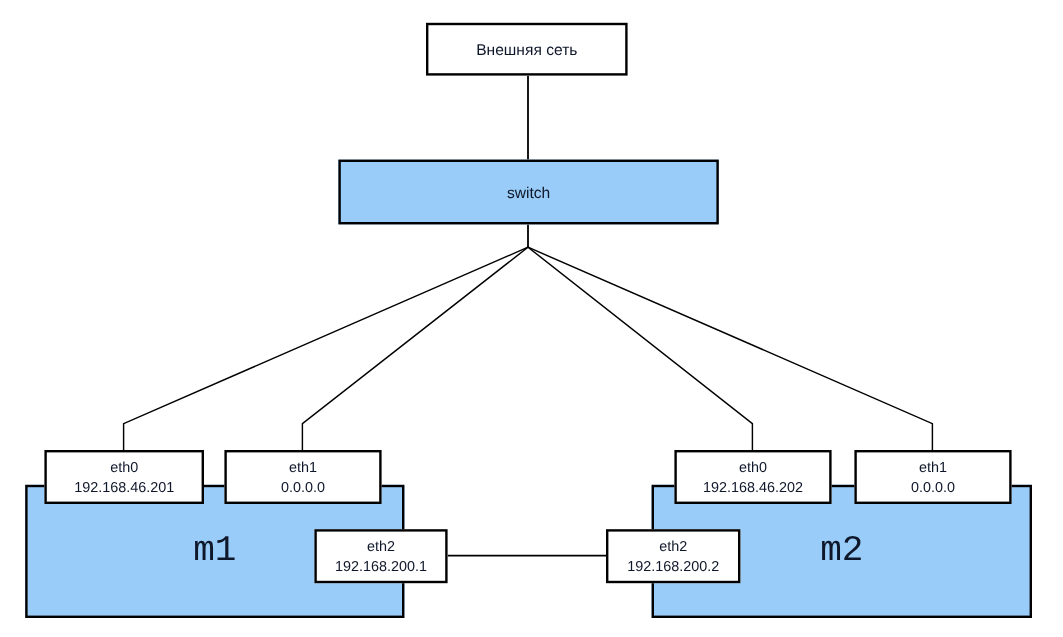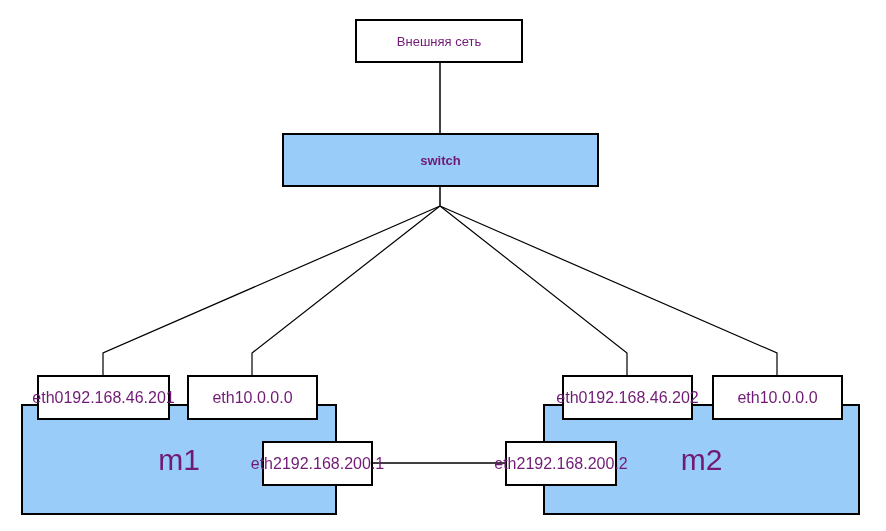--- a/index.html
+++ b/index.html
@@ -23,47 +23,47 @@
     z-index: 1;
   }
   .node {
     position: absolute;
     box-sizing: border-box;
     border: 2px solid #000000;
     display: flex;
     align-items: center;
     justify-content: center;
     text-align: center;
-    color: #701a75;
+    color: #0f172a;
   }
   .white-box { background: #ffffff; z-index: 3; }
   .blue-box  { background: #99CCF8; z-index: 2; }
 
   .external-box {
     left: 355px; top: 19px;
     width: 168px; height: 44px;
     font-size: 13px;
     z-index: 3;
   }
   .switch-box {
     left: 282px; top: 133px;
     width: 317px; height: 54px;
     font-size: 13px;
-    font-weight: bold;
   }
   .machine {
     font-size: 30px;
+    font-family: Liberation Mono, monospace;
   }
   .machine-m1 { left: 21px;  top: 404px; width: 316px; height: 111px; }
   .machine-m2 { left: 543px; top: 404px; width: 317px; height: 111px; text-align: center; }
 
   .eth {
-    flex-direction: row;
+    flex-direction: column;
     justify-content: center;
-    font-size: 16px;
+    font-size: 12px;
     line-height: 17px;
     text-align: right;
   }
   .eth-m1-0 { left: 37px;  top: 375px; width: 133px; height: 45px; }
   .eth-m1-1 { left: 187px; top: 375px; width: 131px; height: 45px; }
   .eth-m2-0 { left: 562px; top: 375px; width: 131px; height: 45px; }
   .eth-m2-1 { left: 712px; top: 375px; width: 131px; height: 45px; }
   .eth-m1-2 { left: 262px; top: 441px; width: 111px; height: 45px; }
   .eth-m2-2 { left: 505px; top: 441px; width: 112px; height: 45px; }
 

